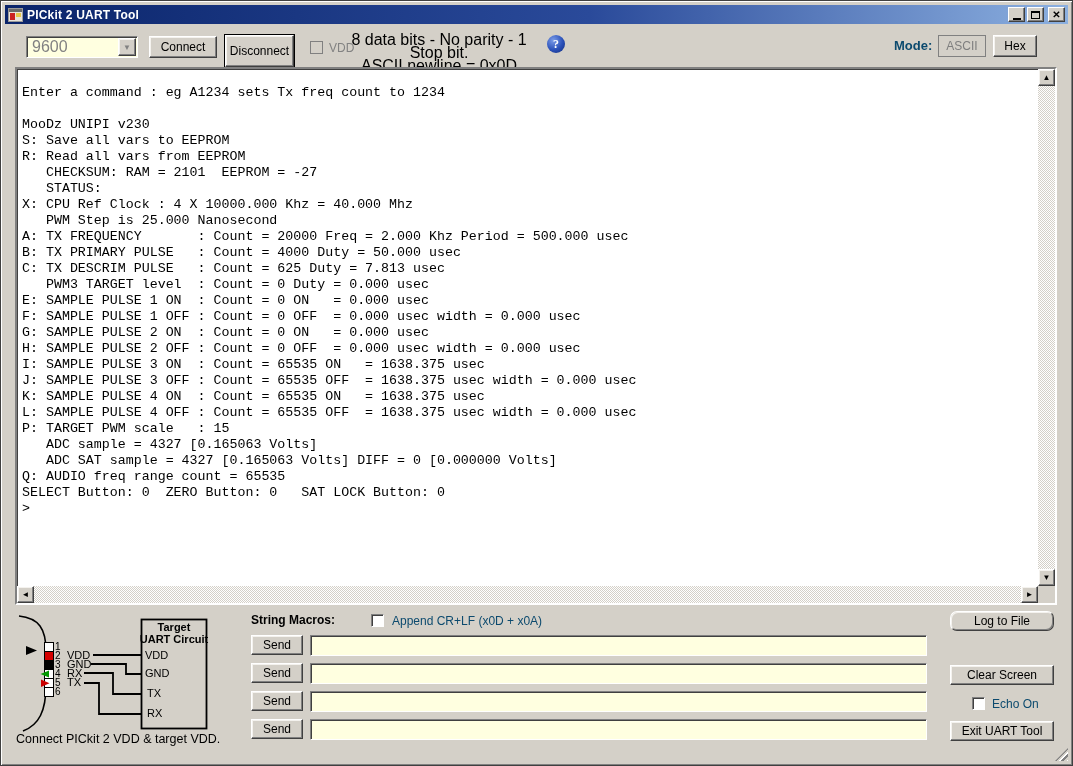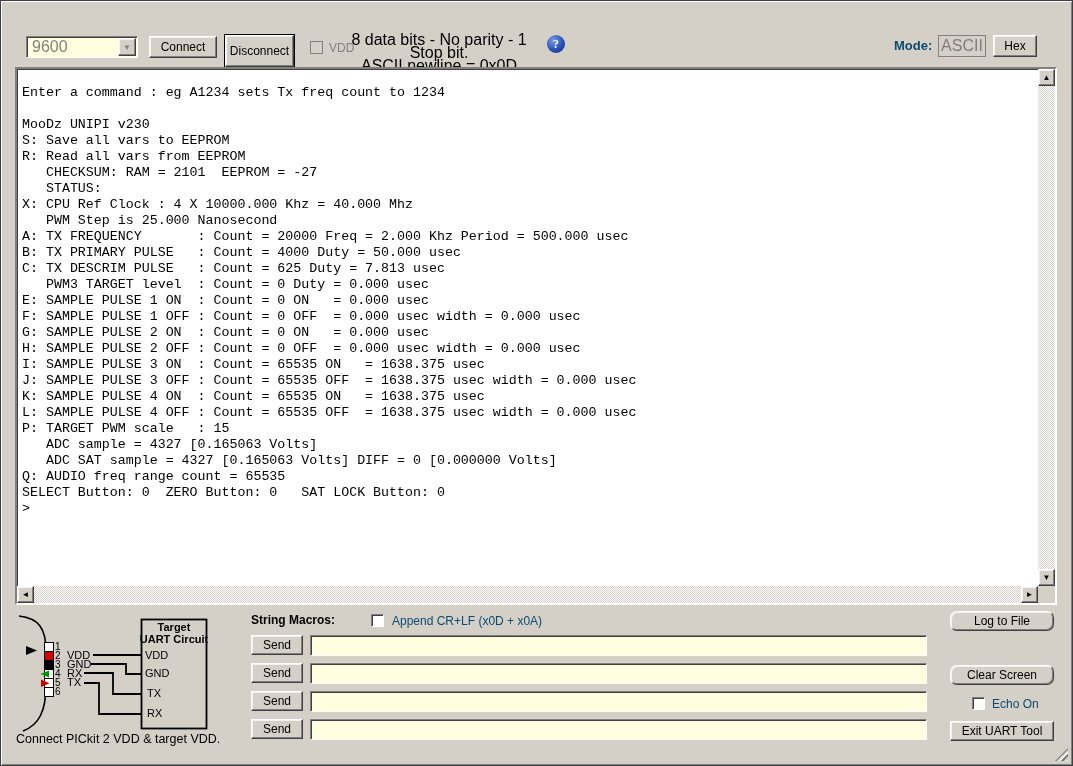--- a/index.html
+++ b/index.html
@@ -39,21 +39,21 @@
     background:#d4d0c8;
     border:1px solid; border-color:#ffffff #404040 #404040 #ffffff;
     box-shadow: inset -1px -1px 0 #808080, inset 1px 1px 0 #f4f2ee;
     font-size:12px; color:#000; text-align:center;
     display:flex; align-items:center; justify-content:center;
     font-family:"Liberation Sans", sans-serif;
   }
   .btn-default { outline:1px solid #000; }
   .btn-flat {
     background:#d4d0c8; border:1px solid #808080;
-    font-size:16px; color:#7e7e7e; display:flex; align-items:center; justify-content:center;
+    font-size:12px; color:#7e7e7e; display:flex; align-items:center; justify-content:center;
   }
   .cb {
     width:13px; height:13px; background:#fff; display:inline-block;
     border:1px solid; border-color:#808080 #ffffff #ffffff #808080;
     box-shadow: inset 1px 1px 0 #404040;
   }
   .cb.disabled { background:#d4d0c8; border:1px solid #808080; box-shadow:none; }
   .lbl { font-size:12px; color:#0c4a6e; white-space:nowrap; }
   .lbl.gray { color:#828282; }
   .abs { position:absolute; }
@@ -108,20 +108,43 @@
   .resize-grip { position:absolute; right:4px; bottom:4px; width:13px; height:13px;
     background:repeating-linear-gradient(135deg, transparent 0 2px, #ffffff 2px 3px, #808080 3px 5px);
     clip-path:polygon(100% 0, 100% 100%, 0 100%);
   }
 </style>
 </head>
 <body>
 
 <div class="window">
 
+  <div class="titlebar">
+    <span class="app-icon">
+      <svg width="15" height="14" viewBox="0 0 15 14">
+        <rect x="0" y="0" width="15" height="14" fill="#9a9a9a"></rect>
+        <rect x="1" y="1" width="13" height="3" fill="#6a6a6a"></rect>
+        <rect x="1" y="4" width="13" height="9" fill="#e8e4da"></rect>
+        <rect x="2" y="5" width="5" height="7" fill="#cc2222"></rect>
+        <rect x="8" y="5" width="5" height="4" fill="#e8c84a"></rect>
+      </svg>
+    </span>
+    <span class="title">PICkit 2 UART Tool</span>
+    <span class="title-buttons">
+      <span class="tbtn">
+          <span class="glyph-min"></span>
+        </span>
+      <span class="tbtn">
+          <span class="glyph-max"></span>
+        </span>
+      <span class="tbtn close">
+          <span>✕</span>
+        </span>
+    </span>
+  </div>
 
   <div class="combo">
     <span class="combo-value">9600</span>
     <span class="combo-arrow btn3d">▼</span>
   </div>
   <div class="btn3d abs" style="left:148px; top:35px; width:68px; height:22px;">Connect</div>
   <div class="btn3d btn-default abs" style="left:224px; top:34px; width:69px; height:32px;">Disconnect</div>
   <span class="cb disabled abs" style="left:309px; top:40px;"></span>
   <span class="lbl gray abs" style="left:328px; top:40px;">VDD</span>
   <div class="info-text">
@@ -227,19 +250,19 @@
   <div class="btn3d send-btn" style="top:662px;">Send</div>
   <input class="macro-input" style="top: 662px;" value="">
   <div class="btn3d send-btn" style="top:690px;">Send</div>
   <input class="macro-input" style="top: 690px;" value="">
   <div class="btn3d send-btn" style="top:718px;">Send</div>
   <input class="macro-input" style="top: 718px;" value="">
 
   <span class="cb abs" style="left:971px; top:613px;"></span>
   <span class="lbl abs" style="left:991px; top:613px;">Wrap Text</span>
   <div class="btn3d rc-btn" style="top:610px;border-radius:7px;">Log to File</div>
-  <div class="btn3d rc-btn" style="top:664px;border-radius:7px;">Clear Screen</div>
+  <div class="btn3d rc-btn" style="top:664px;">Clear Screen</div>
   <span class="cb abs" style="left:971px; top:696px;"></span>
   <span class="lbl abs" style="left:991px; top:696px;">Echo On</span>
   <div class="btn3d rc-btn" style="top:720px;">Exit UART Tool</div>
 
   <div class="resize-grip"></div>
 </div>
 
 </body></html>

